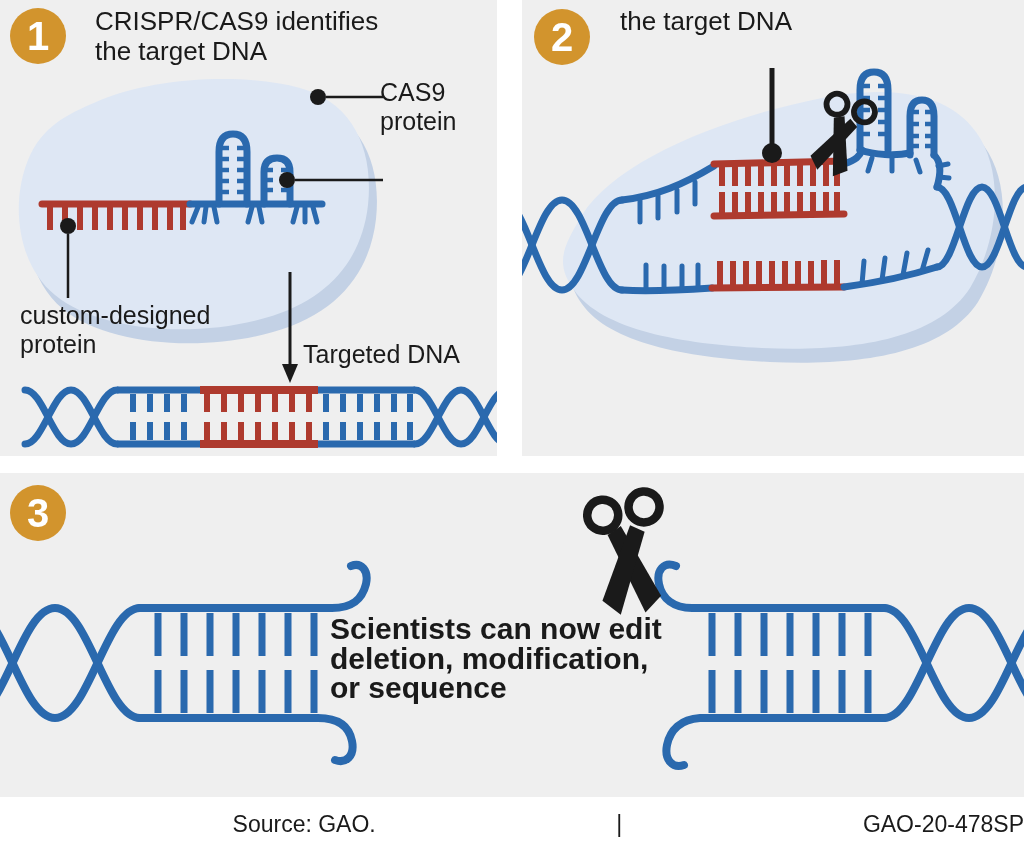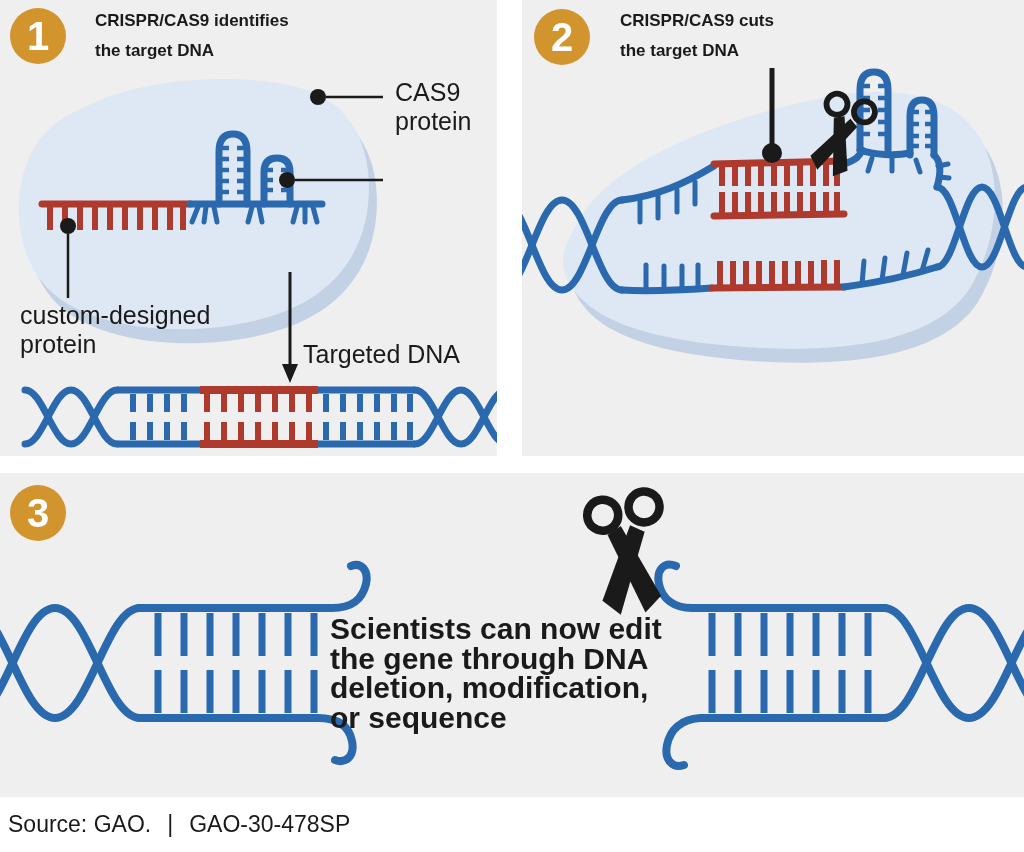--- a/index.html
+++ b/index.html
@@ -19,26 +19,26 @@
   .panel{position:absolute;background:var(--panel-bg);overflow:hidden;}
   #panel1{left:0;top:0;width:497px;height:456px;}
   #panel2{left:522px;top:0;width:502px;height:456px;}
   #panel3{left:0;top:473px;width:1024px;height:324px;}
   .panel svg{position:absolute;left:0;top:0;}
   .badge{
     position:absolute;width:56px;height:56px;border-radius:50%;
     background:var(--accent-orange);color:#fff;font-weight:bold;font-size:40px;
     display:flex;align-items:center;justify-content:center;z-index:5;
   }
-  .title{position:absolute;font-weight:bold;font-size:17px;line-height:30px;color:var(--ink);z-index:5;}
+  .title{position:absolute;font-weight:normal;font-size:26px;line-height:30px;color:var(--ink);z-index:5;}
   .lbl{position:absolute;font-size:25px;line-height:29px;color:var(--ink);z-index:5;}
   .caption{position:absolute;font-weight:bold;font-size:30px;line-height:29.5px;text-align:left;color:var(--ink);z-index:5;}
   .footer{
     position:absolute;left:0;top:797px;width:1024px;height:55px;background:#fff;
-    display:flex;align-items:center;font-size:23px;color:var(--ink);
+    display:flex;align-items:center;font-size:23px;color:var(--ink);justify-content:space-between;
   }
   .footer .pad{width:8px;}
   .footer .divider{margin:0 16px;}
   
   .bs{stroke:var(--dna-blue);fill:none;stroke-linecap:round;}
   .bsq{stroke:var(--dna-blue);fill:none;stroke-linecap:butt;}
   .rs{stroke:var(--target-red);fill:none;stroke-linecap:round;}
   .rsq{stroke:var(--target-red);fill:none;stroke-linecap:butt;}
   .ks{stroke:var(--ink);fill:none;}
   .kf{fill:var(--ink);}
@@ -111,21 +111,21 @@
       <path class="bsq" stroke-width="6" d="M326,394V412M326,422V440M343,394V412M343,422V440M360,394V412M360,422V440M377,394V412M377,422V440M394,394V412M394,422V440M410,394V412M410,422V440"></path>
     </g>
   </svg>
   <div class="badge" style="left:10px;top:8px">
     <span>1</span>
   </div>
   <div class="title" style="left:95px;top:6px;width:340px">
     <div>CRISPR/CAS9 identifies</div>
     <div>the target DNA</div>
   </div>
-  <div class="lbl" style="left:395px;top:78px;width:92px">CAS9 protein</div>
+  <div class="lbl" style="left:380px;top:78px;width:92px">CAS9 protein</div>
   <div class="lbl" style="left:20px;top:301px;width:235px">custom-designed protein</div>
   <div class="lbl" style="left:303px;top:340px;white-space:nowrap">Targeted DNA</div>
 </div>
 
 <div class="panel" id="panel2">
   <svg width="502" height="456" viewBox="0 0 502 456">
 
     <g>
       <path class="blobs" transform="translate(8,14)" d="M60,215C95,160 200,118 300,98C362,86 424,90 454,132C482,170 478,238 448,288C414,340 330,352 240,348C160,344 80,330 52,290C32,262 42,246 60,215Z"></path>
       <path class="blobf" d="M60,215C95,160 200,118 300,98C362,86 424,90 454,132C482,170 478,238 448,288C414,340 330,352 240,348C160,344 80,330 52,290C32,262 42,246 60,215Z"></path>
@@ -173,21 +173,20 @@
     <g>
       <path class="ks" stroke-width="5" d="M250,68V146"></path>
       <circle cx="250" cy="153" r="10" class="kf"></circle>
     </g>
     <use href="#scissors" transform="translate(318,136) rotate(22) scale(1.05)"></use>
   </svg>
   <div class="badge" style="left:12px;top:9px">
     <span>2</span>
   </div>
   <div class="title" style="left:98px;top:6px;width:320px">
-    <div>CRISPR/CAS9 cuts</div>
     <div>the target DNA</div>
   </div>
 </div>
 
 <div class="panel" id="panel3">
   <svg width="1024" height="324" viewBox="0 0 1024 324">
 
     <g>
       <path class="bs" stroke-width="8" d="M-30,135C4,135 21,245 55,245C89,245 106,135 140,135"></path>
       <path class="bs" stroke-width="8" d="M-30,245C4,245 21,135 55,135C89,135 106,245 140,245"></path>
@@ -203,24 +202,23 @@
       <path class="bs" stroke-width="8" d="M884,135C918,135 935,245 969,245C1003,245 1020,135 1054,135"></path>
       <path class="bs" stroke-width="8" d="M884,245C918,245 935,135 969,135C1003,135 1020,245 1054,245"></path>
     </g>
     <use href="#scissors" transform="translate(628,82) scale(1.55) rotate(-5)"></use>
   </svg>
   <div class="badge" style="left:10px;top:12px">
     <span>3</span>
   </div>
   <div class="caption" style="left:330px;top:141px;width:365px">
     <div>Scientists can now edit</div>
-    <div>the gene through DNA</div>
     <div>deletion, modification,</div>
     <div>or sequence</div>
   </div>
 </div>
 
 <div class="footer">
   <span class="pad"></span>
   <span>Source: GAO.</span>
   <span class="divider">|</span>
-  <span>GAO-30-478SP</span>
+  <span>GAO-20-478SP</span>
 </div>
 
 </body></html>

